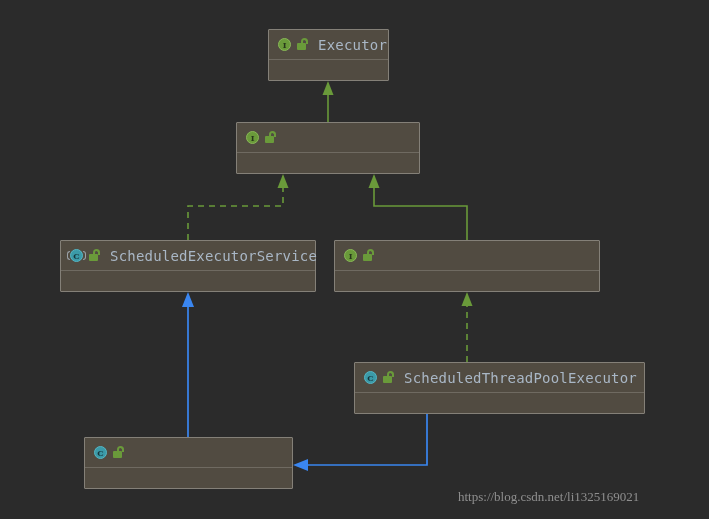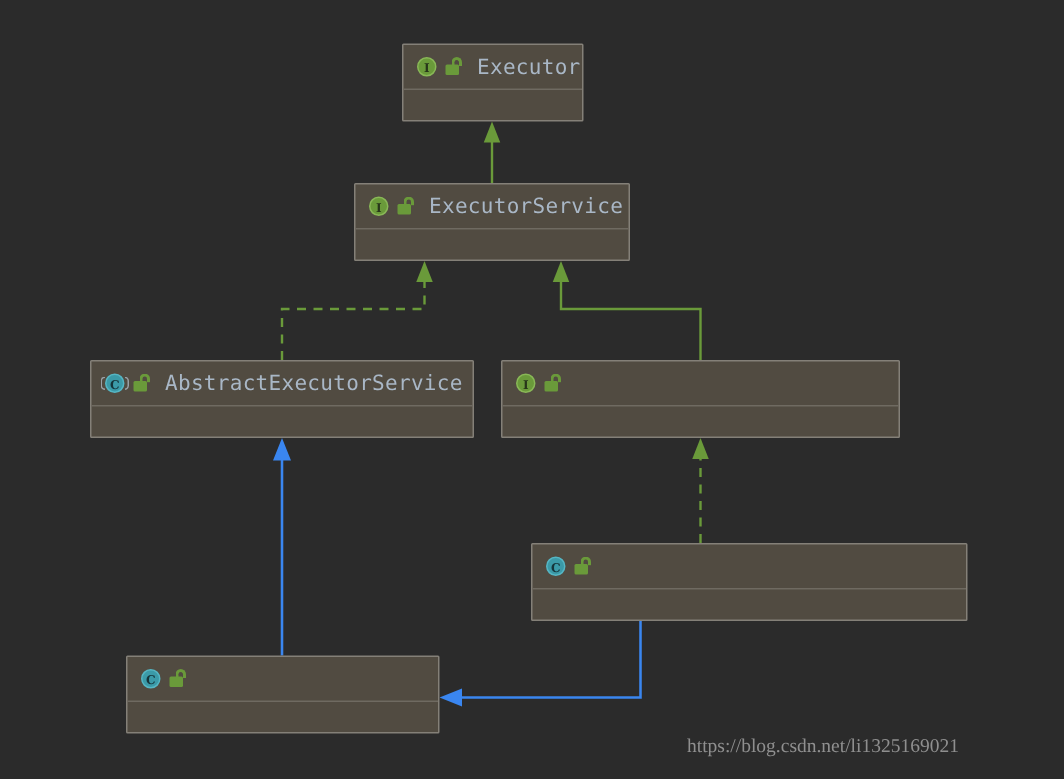--- a/index.html
+++ b/index.html
@@ -199,35 +199,34 @@
 
   <div class="uml-node" style="left:236px; top:122px; width:184px; height:52px;">
     <div class="uml-head">
       <span class="icon-type iface">
         <span class="disc">I</span>
       </span>
       <span class="icon-vis">
         <span class="shackle"></span>
           <span class="body"></span>
       </span>
-      <span class="uml-title">ExecutorService</span>
     </div>
     <div class="uml-body"></div>
   </div>
 
   <div class="uml-node" style="left:60px; top:240px; width:256px; height:52px;">
     <div class="uml-head">
       <span class="icon-type cls abstract">
         <span class="disc">C</span>
       </span>
       <span class="icon-vis">
         <span class="shackle"></span>
           <span class="body"></span>
       </span>
-      <span class="uml-title">AbstractExecutorService</span>
+      <span class="uml-title">ScheduledExecutorService</span>
     </div>
     <div class="uml-body"></div>
   </div>
 
   <div class="uml-node" style="left:334px; top:240px; width:266px; height:52px;">
     <div class="uml-head">
       <span class="icon-type iface">
         <span class="disc">I</span>
       </span>
       <span class="icon-vis">
@@ -240,20 +239,21 @@
 
   <div class="uml-node" style="left:354px; top:362px; width:291px; height:52px;">
     <div class="uml-head">
       <span class="icon-type cls">
         <span class="disc">C</span>
       </span>
       <span class="icon-vis">
         <span class="shackle"></span>
           <span class="body"></span>
       </span>
+      <span class="uml-title">ScheduledThreadPoolExecutor</span>
     </div>
     <div class="uml-body"></div>
   </div>
 
   <div class="uml-node" style="left:84px; top:437px; width:209px; height:52px;">
     <div class="uml-head">
       <span class="icon-type cls">
         <span class="disc">C</span>
       </span>
       <span class="icon-vis">

